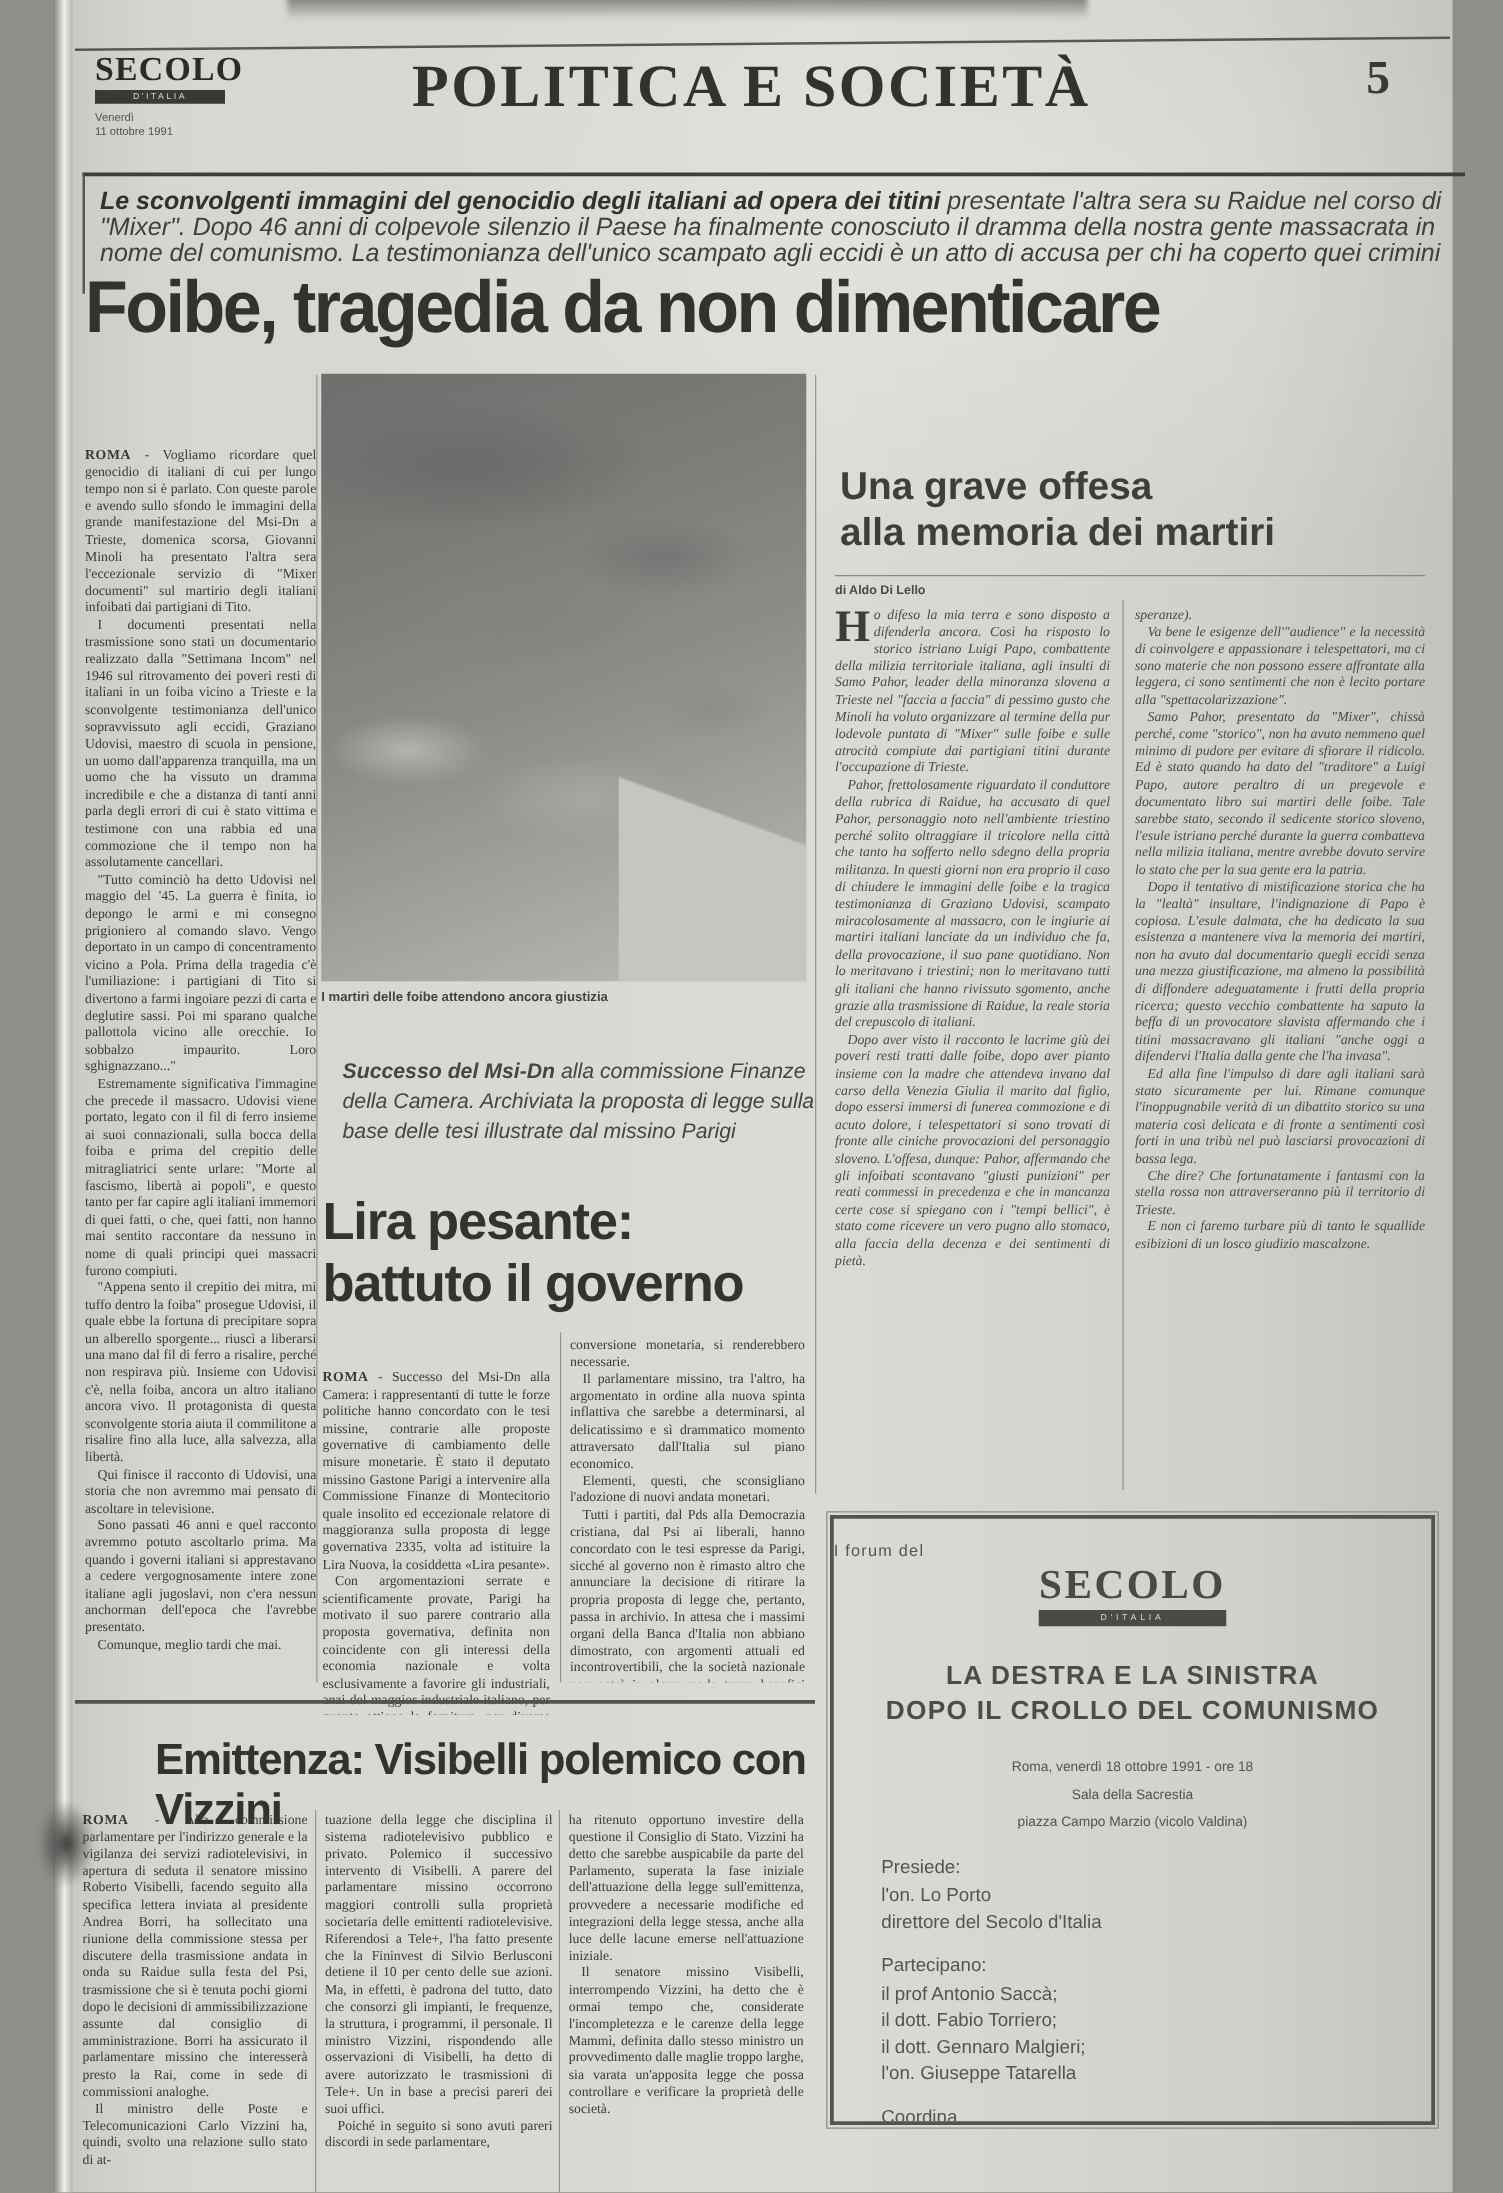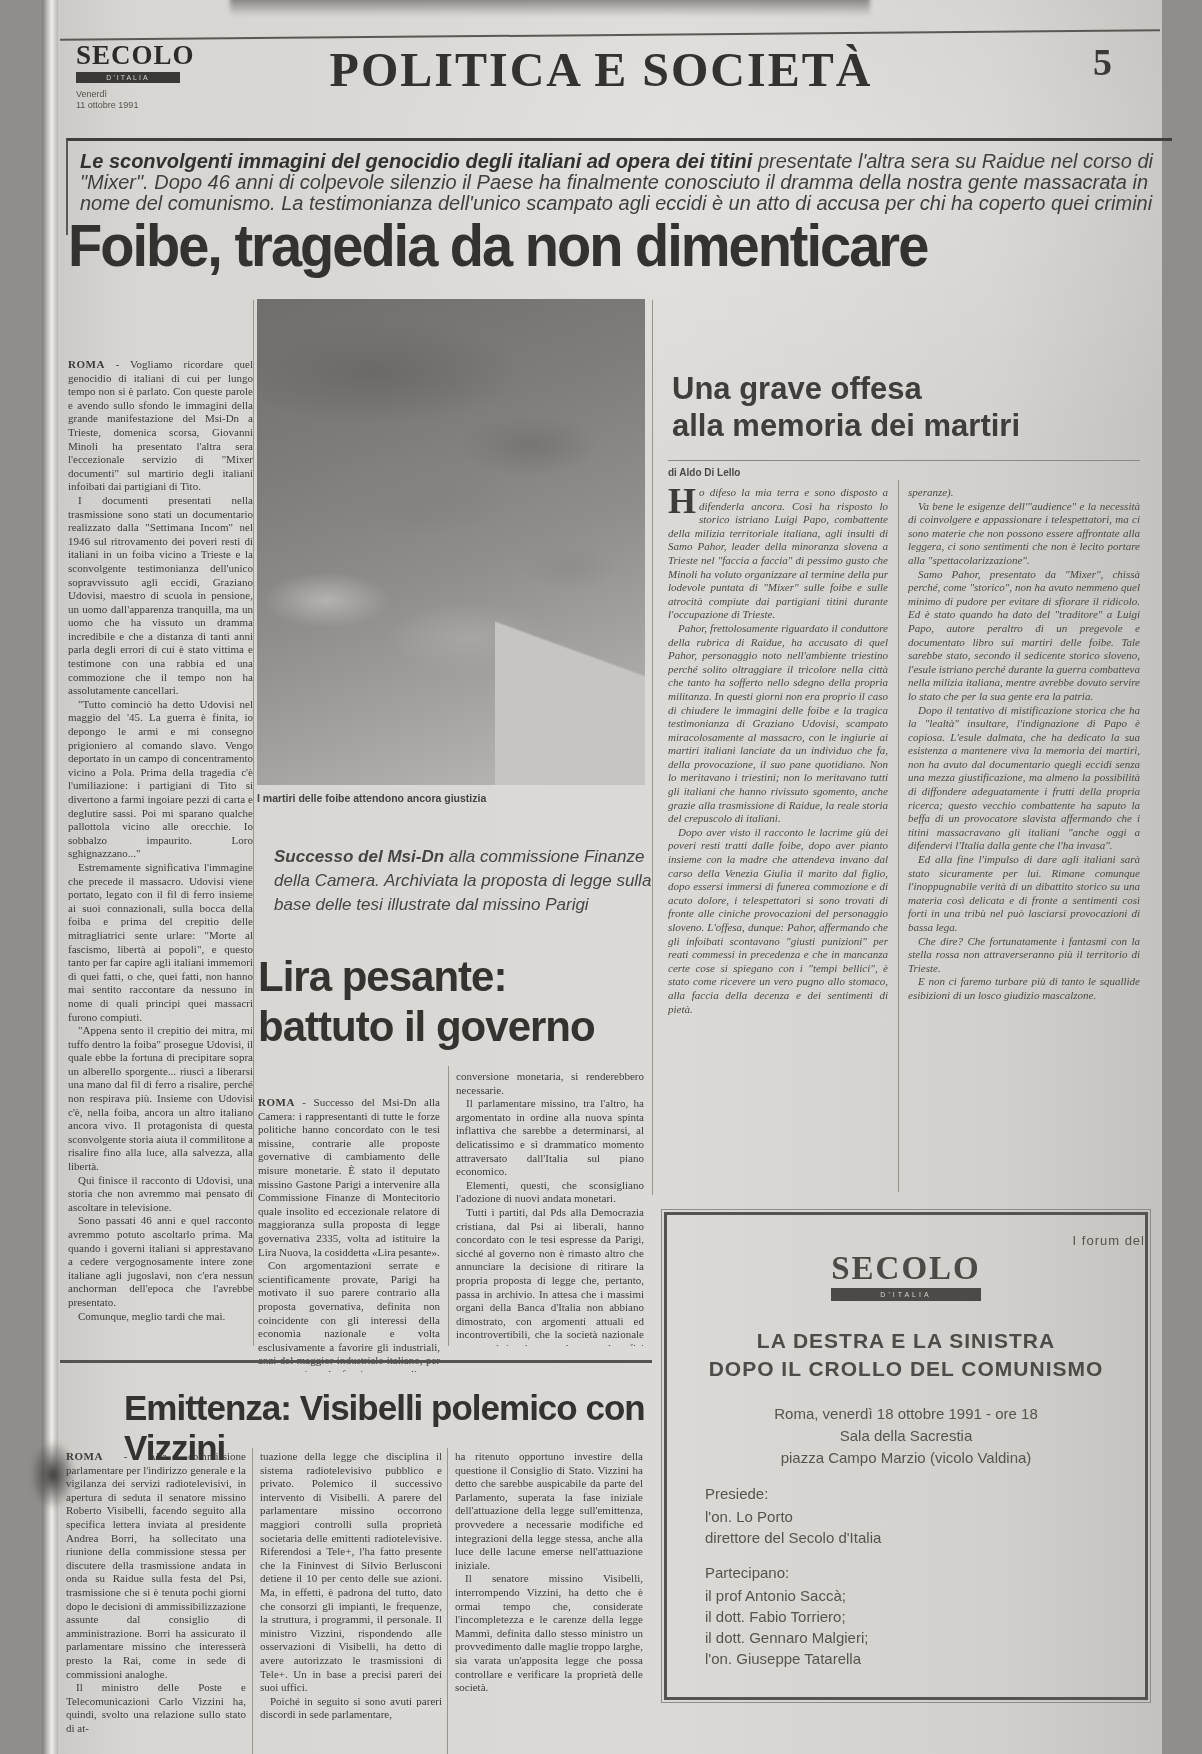--- a/index.html
+++ b/index.html
@@ -83,28 +83,28 @@
   .byline{position:absolute;left:668px;top:460px;font-family:"Liberation Sans",sans-serif;
     font-weight:bold;font-size:10px;color:#4b4946;border-top:1px solid #8a8884;width:472px;padding-top:6px;}
   .italic-col{font-style:italic;color:#4a4844;}
   .dropcap{float:left;font-size:36px;line-height:30px;font-weight:bold;font-style:normal;
     padding-right:3px;color:#3d3c39;}
 
   
   .forum{position:absolute;left:664px;top:1212px;width:478px;height:482px;
     border:3px solid #555350;outline:1px solid #8d8b87;outline-offset:2px;
     font-family:"Liberation Sans",sans-serif;color:#56544f;overflow:hidden;}
-  .forum .intro{margin-top:18px;text-align:right;font-size:13px;letter-spacing:1px;}
+  .forum .intro{margin-top:18px;text-align:left;font-size:13px;letter-spacing:1px;}
   .forum .logo{text-align:center;font-family:"Liberation Serif",serif;font-weight:bold;
     font-size:33px;letter-spacing:2px;color:#4c4a46;margin-top:2px;}
   .forum .logo-bar{width:150px;margin:1px auto 0;background:#4c4a46;color:#d8d6d2;
     font-size:7px;letter-spacing:3px;text-align:center;padding:3px 0;}
   .forum .title{margin-top:26px;text-align:center;font-weight:bold;font-size:21px;
     line-height:28px;letter-spacing:1px;color:#4e4c48;}
-  .forum .when{margin-top:20px;text-align:center;font-size:15px;line-height:22px;}
+  .forum .when{margin-top:20px;text-align:center;font-size:11px;line-height:22px;}
   .forum .block{margin:14px 0 0 38px;font-size:15px;line-height:21px;}
   .forum .block .lbl{margin-bottom:2px;}
 
   
   .emit-headline{position:absolute;left:80px;top:1388px;width:590px;
     font-family:"Liberation Sans",sans-serif;font-weight:bold;font-size:35px;
     letter-spacing:-1px;color:#33322f;margin-left:44px;}
 </style>
 </head>
 <body>
@@ -210,20 +210,24 @@
       <div>l'on. Lo Porto</div>
       <div>direttore del Secolo d'Italia</div>
     </div>
     <div class="block">
       <div class="lbl">Partecipano:</div>
       <div>il prof Antonio Saccà;</div>
       <div>il dott. Fabio Torriero;</div>
       <div>il dott. Gennaro Malgieri;</div>
       <div>l'on. Giuseppe Tatarella</div>
     </div>
+    <div class="block">
+      <div class="lbl">Coordina</div>
+
+    </div>
   </div>
 
   <div class="rule-h" style="left:60px;top:1360px;width:592px;height:3px;background:#55534f;"></div>
   <div class="emit-headline">Emittenza: Visibelli polemico con Vizzini</div>
   <div class="rule-v" style="left:252px;top:1448px;height:306px;"></div>
   <div class="rule-v" style="left:447px;top:1448px;height:306px;"></div>
   <div class="col" style="left:66px;top:1450px;width:180px;height:304px;">
     <p class="noindent"><b class="dl">ROMA</b><span> - Alla commissione parlamentare per l'indirizzo generale e la vigilanza dei servizi radiotelevisivi, in apertura di seduta il senatore missino Roberto Visibelli, facendo seguito alla specifica lettera inviata al presidente Andrea Borri, ha sollecitato una riunione della commissione stessa per discutere della trasmissione andata in onda su Raidue sulla festa del Psi, trasmissione che si è tenuta pochi giorni dopo le decisioni di ammissibilizzazione assunte dal consiglio di amministrazione. Borri ha assicurato il parlamentare missino che interesserà presto la Rai, come in sede di commissioni analoghe.</span></p>
     <p>Il ministro delle Poste e Telecomunicazioni Carlo Vizzini ha, quindi, svolto una relazione sullo stato di at-</p>
   </div>

